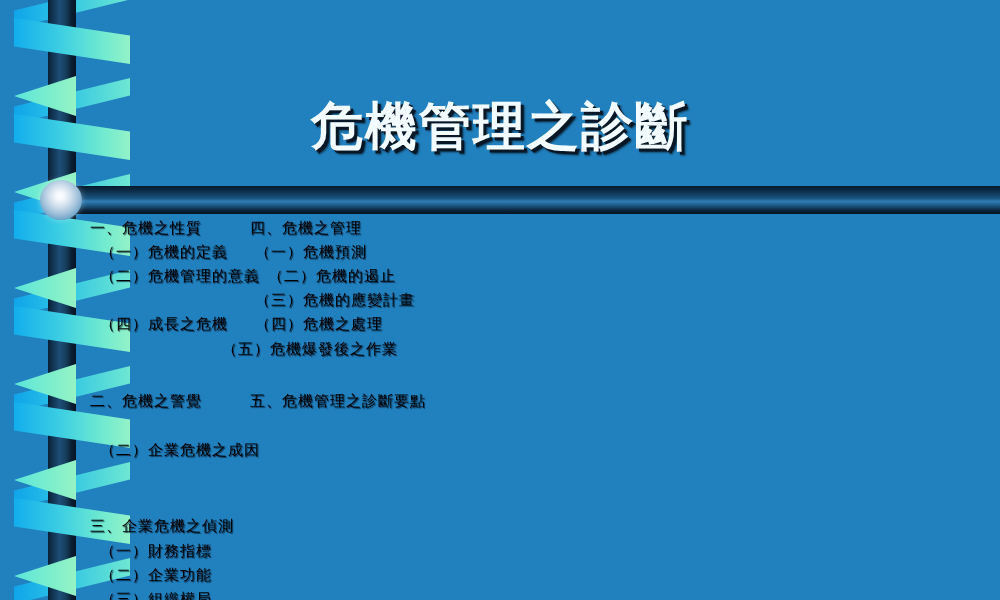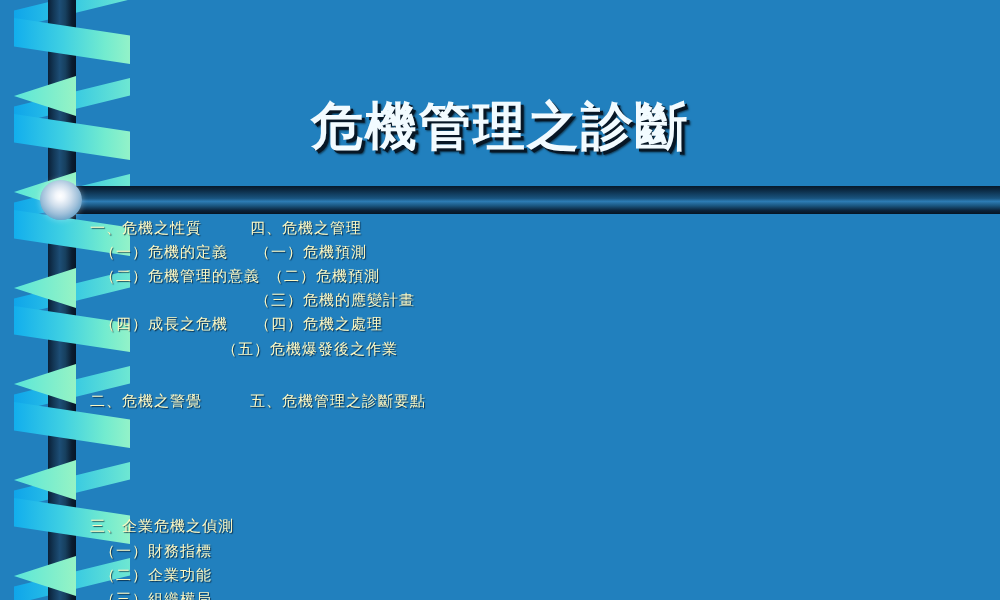--- a/index.html
+++ b/index.html
@@ -133,21 +133,21 @@
     position: absolute;
     left: 0;
     top: 0;
     width: 1000px;
     height: 600px;
     z-index: 7;
   }
   .ln {
     position: absolute;
     white-space: nowrap;
-    color: #fef9c3;
+    color: #000000;
     font-family: "DejaVu Sans", "Liberation Sans", sans-serif;
     font-size: 15px;
     letter-spacing: 1px;
     text-shadow: 1px 1px 1px rgba(0,20,40,0.75);
   }
   .ln.head { font-size: 15px; }
 </style>
 </head>
 <body>
 
@@ -182,29 +182,30 @@
   <div class="slide-title">危機管理之診斷</div>
 
   <div class="body-layer">
 
     <div class="ln head" style="left:90px;  top:219px">一、危機之性質</div>
     <div class="ln" style="left:100px; top:243px">（一）危機的定義</div>
     <div class="ln" style="left:100px; top:267px">（二）危機管理的意義</div>
     <div class="ln" style="left:100px; top:315px">（四）成長之危機</div>
 
     <div class="ln head" style="left:90px;  top:392px">二、危機之警覺</div>
+    <div class="ln" style="left:100px; top:441px">（二）企業危機之成因</div>
 
     <div class="ln head" style="left:90px;  top:517px">三、企業危機之偵測</div>
     <div class="ln" style="left:100px; top:542px">（一）財務指標</div>
     <div class="ln" style="left:100px; top:566px">（二）企業功能</div>
     <div class="ln" style="left:100px; top:590px">（三）組織權局</div>
 
     <div class="ln head" style="left:250px; top:219px">四、危機之管理</div>
     <div class="ln" style="left:255px; top:243px">（一）危機預測</div>
-    <div class="ln" style="left:268px; top:267px">（二）危機預測</div>
+    <div class="ln" style="left:268px; top:267px">（二）危機的遏止</div>
     <div class="ln" style="left:255px; top:291px">（三）危機的應變計畫</div>
     <div class="ln" style="left:255px; top:315px">（四）危機之處理</div>
     <div class="ln" style="left:222px; top:340px">（五）危機爆發後之作業</div>
 
     <div class="ln head" style="left:250px; top:392px">五、危機管理之診斷要點</div>
   </div>
 
 </div>
 
 </body></html>

